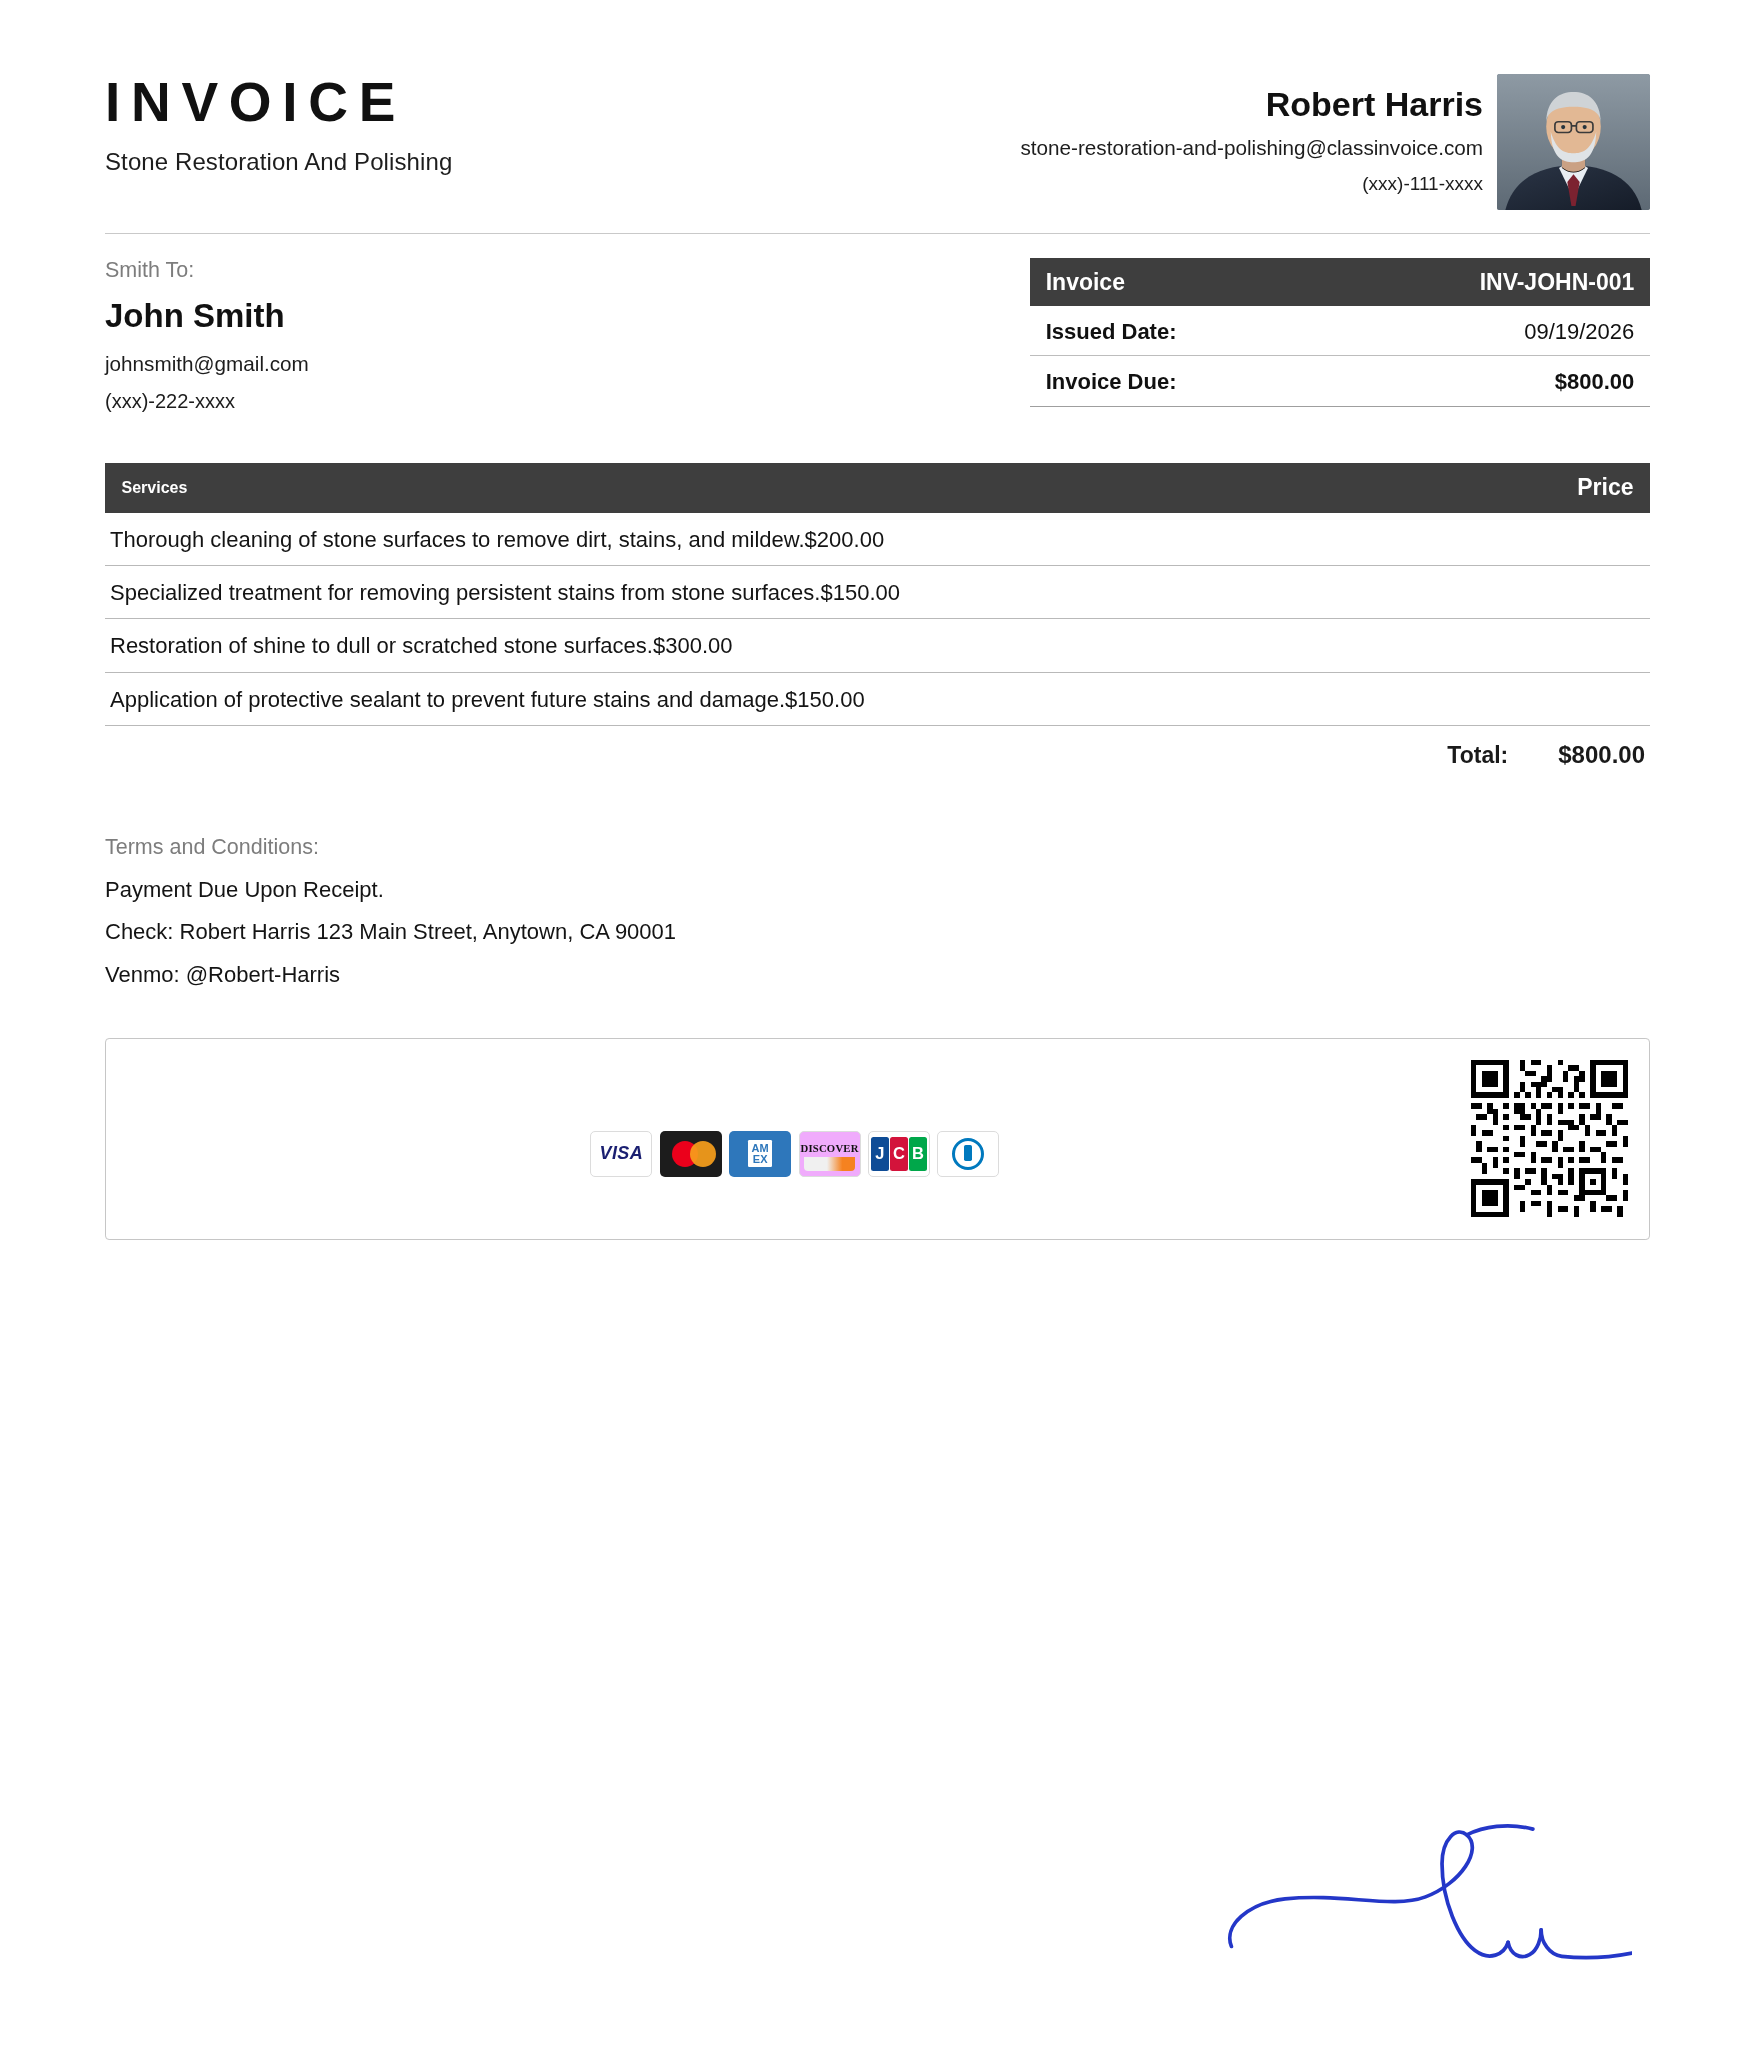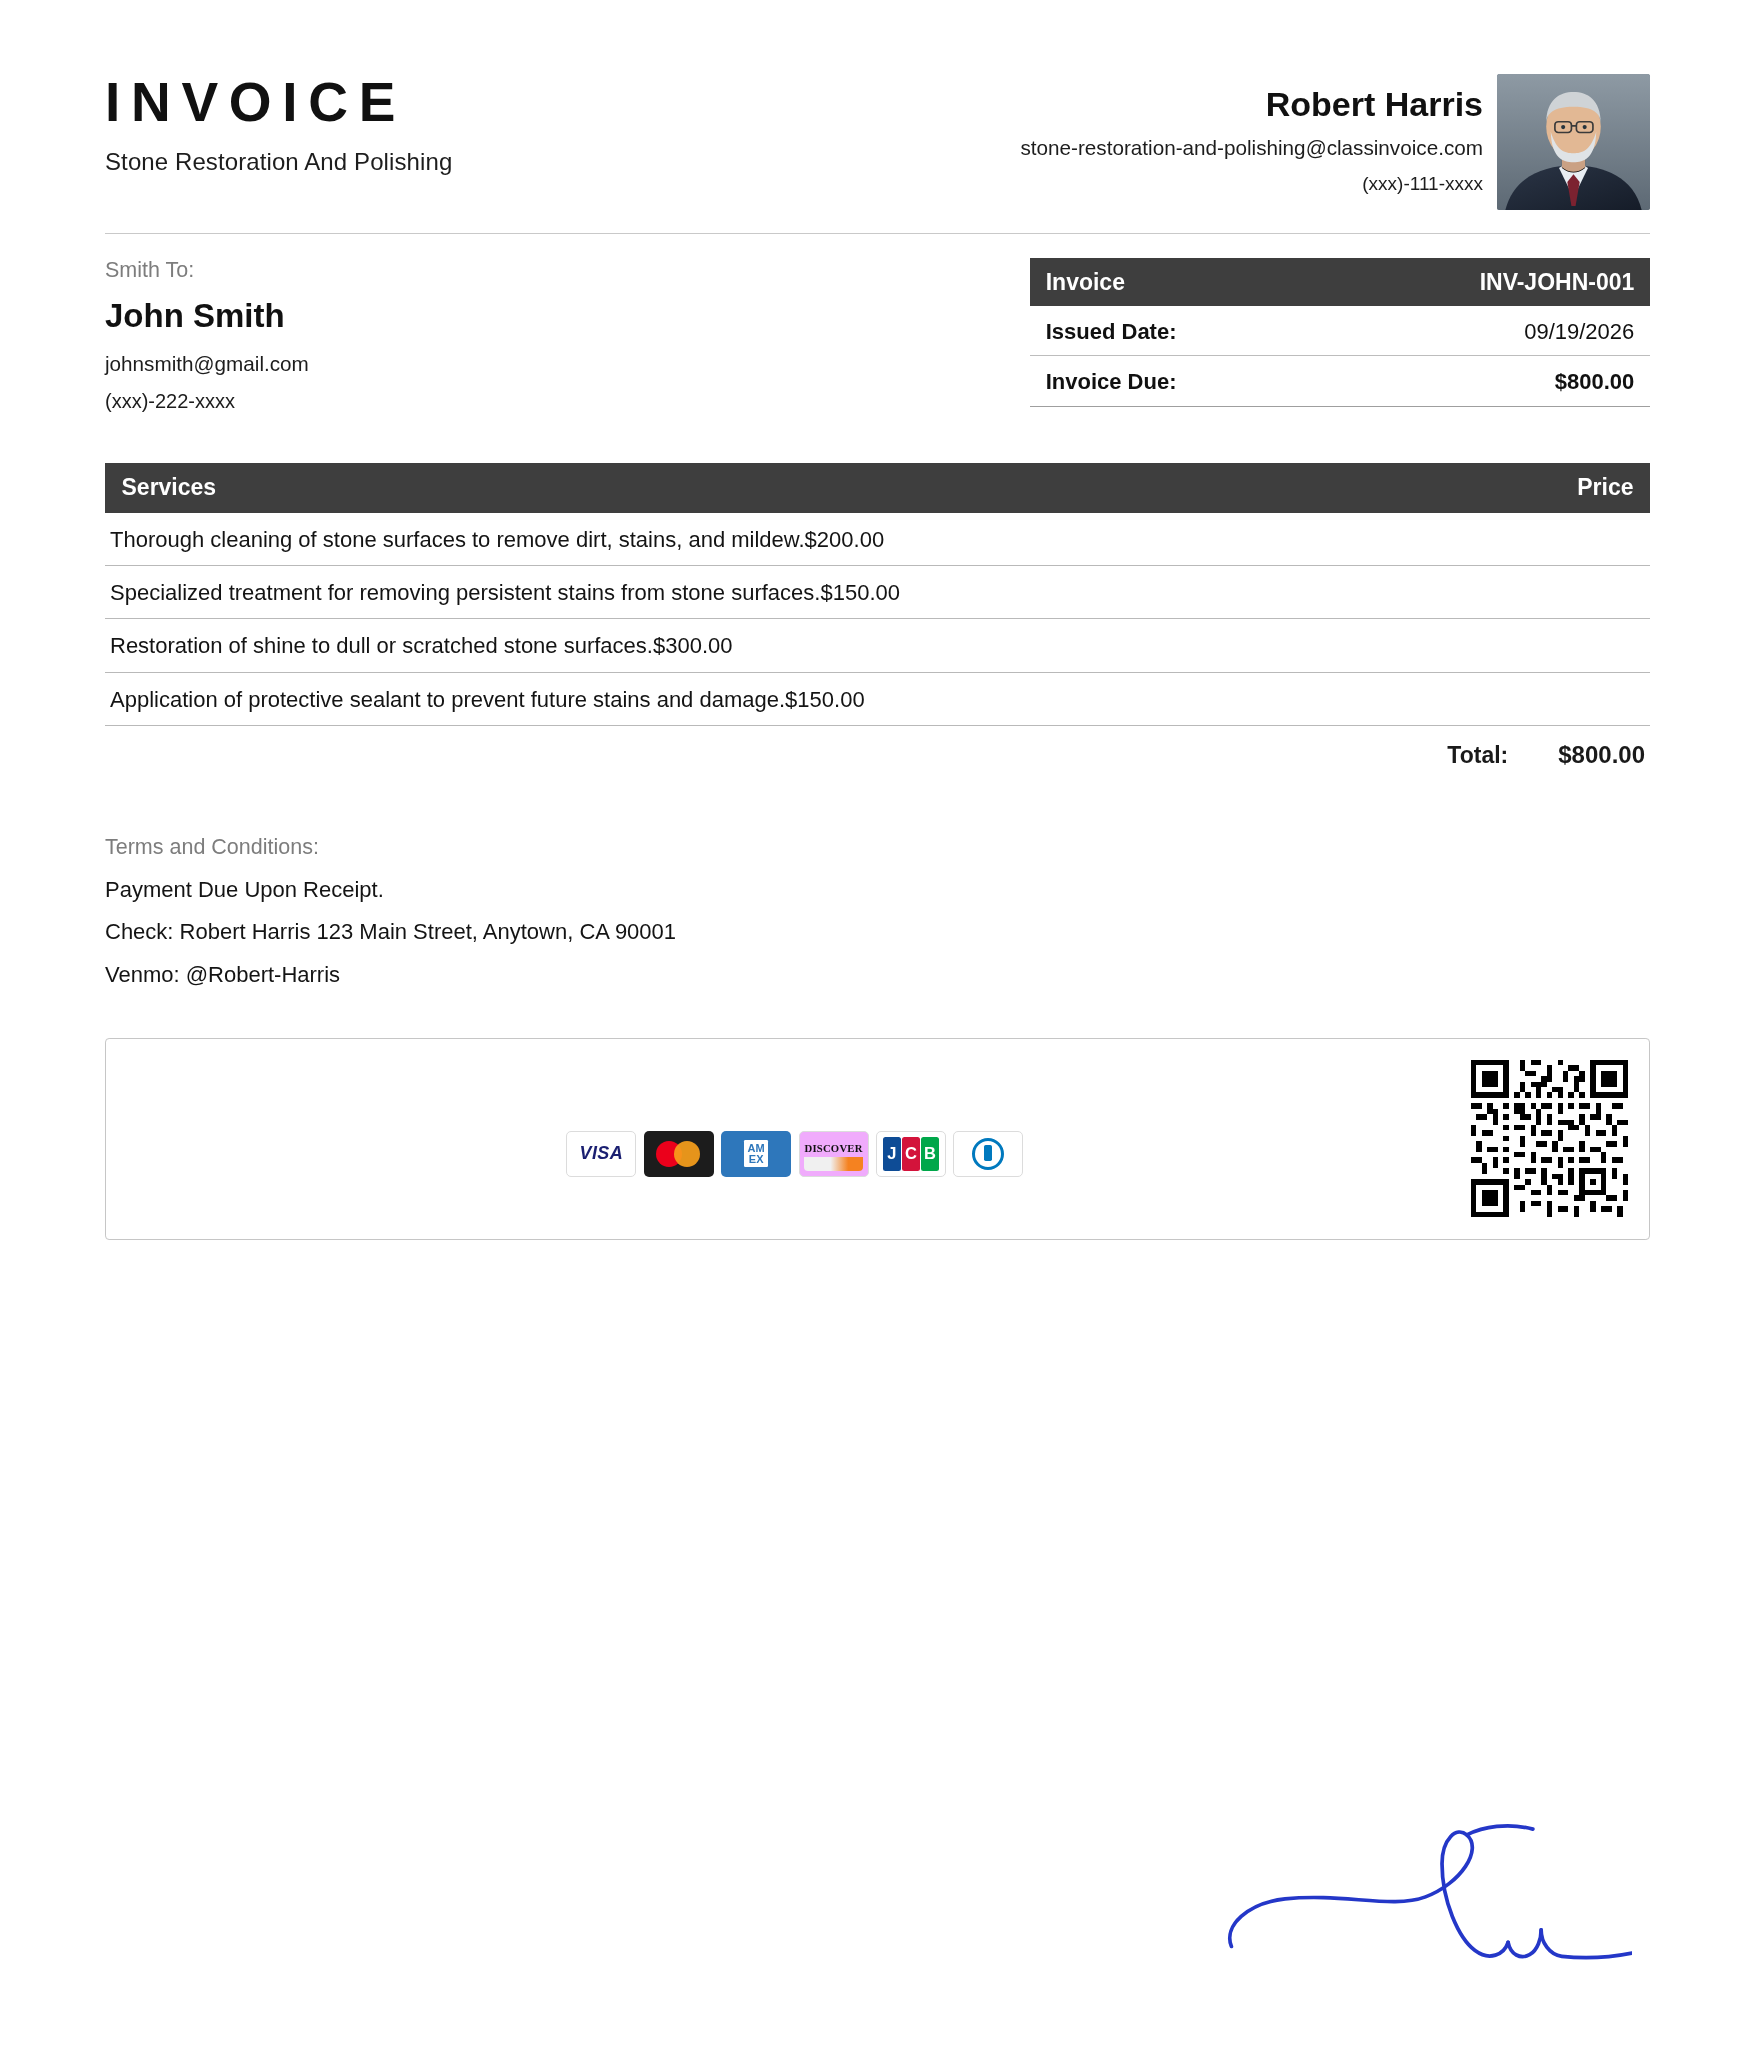--- a/index.html
+++ b/index.html
@@ -153,21 +153,21 @@
   }
   .t-head {
     background: #3e3e3e;
     color: #ffffff;
     display: flex;
     justify-content: space-between;
     align-items: center;
     padding: 11.6px 16.5px;
     box-sizing: border-box;
   }
-  .t-head .c1 { font-size: 23px; font-weight: 700; }
+  .t-head .c1 { font-size: 16px; font-weight: 700; }
   .t-head .c2 { font-size: 23px; font-weight: 700; }
   .t-row {
     display: flex;
     align-items: center;
     padding: 14px 5px 12.4px 5px;
     border-bottom: 1.2px solid #b9b9b9;
   }
   .t-row .c1 { font-size: 22px; color: #141414; }
   .t-row .c2 { font-size: 22px; color: #141414; }
   .t-total {
@@ -220,21 +220,21 @@
   }
   .paytext b { font-weight: 700; }
   .cards {
     margin-top: 21.5px;
     display: flex;
     justify-content: center;
     align-items: center;
     gap: 7.4px;
   }
   .card {
-    width: 70px;
+    width: 62px;
     height: 46px;
     border-radius: 5px;
     display: flex;
     align-items: center;
     justify-content: center;
     box-sizing: border-box;
     font-weight: 700;
     overflow: hidden;
     position: relative;
     margin-top: 8px;

